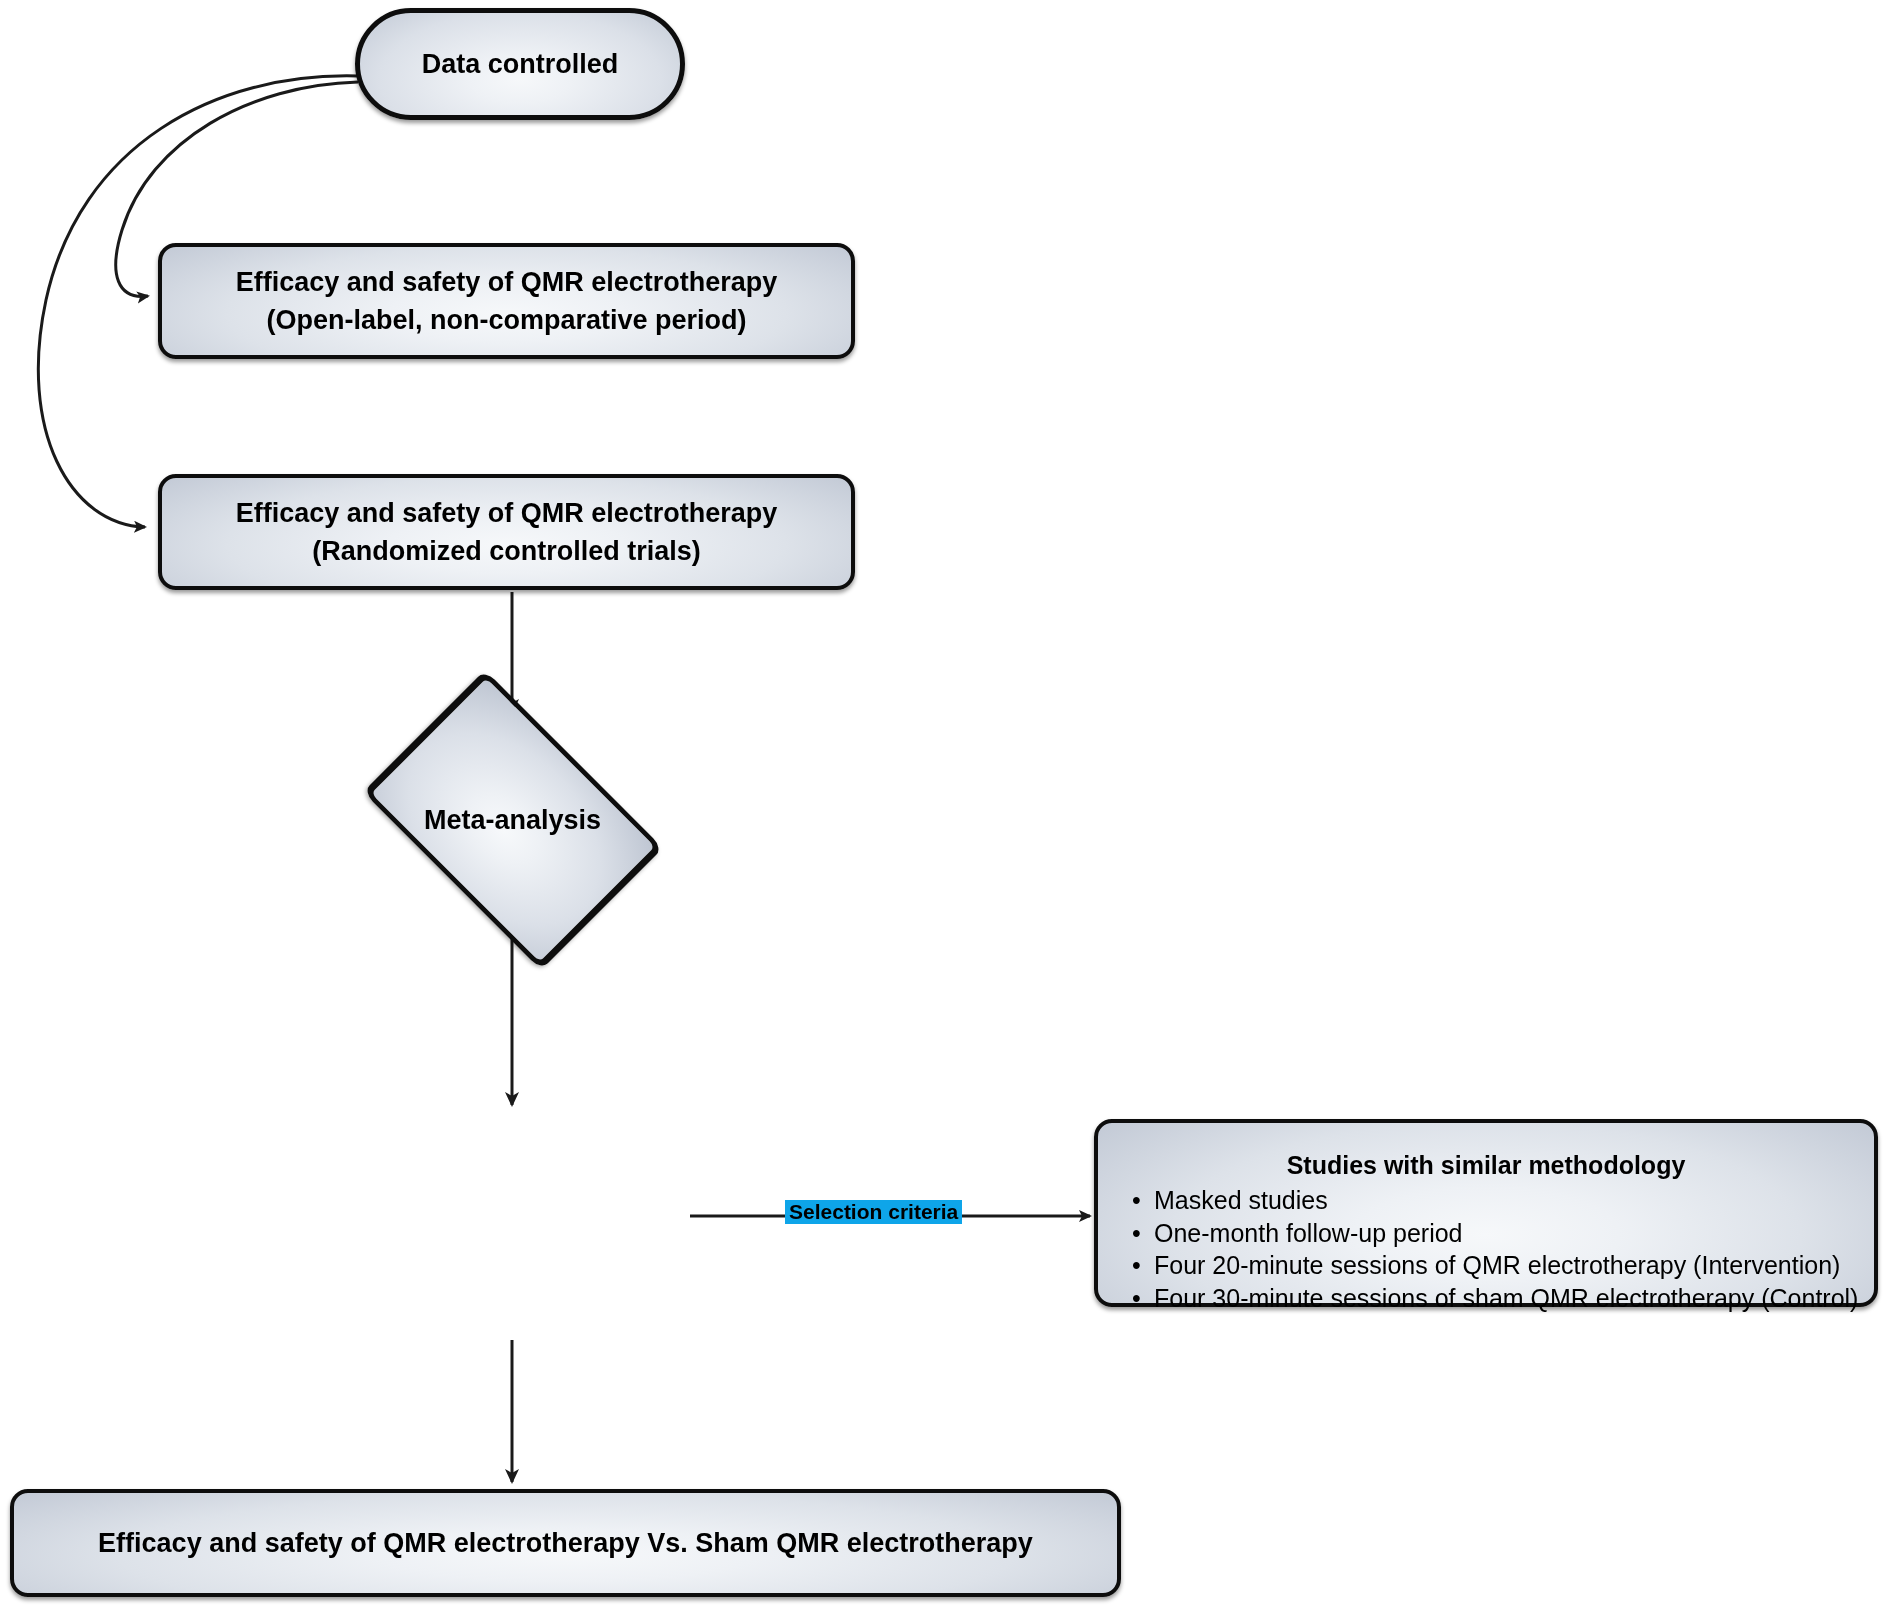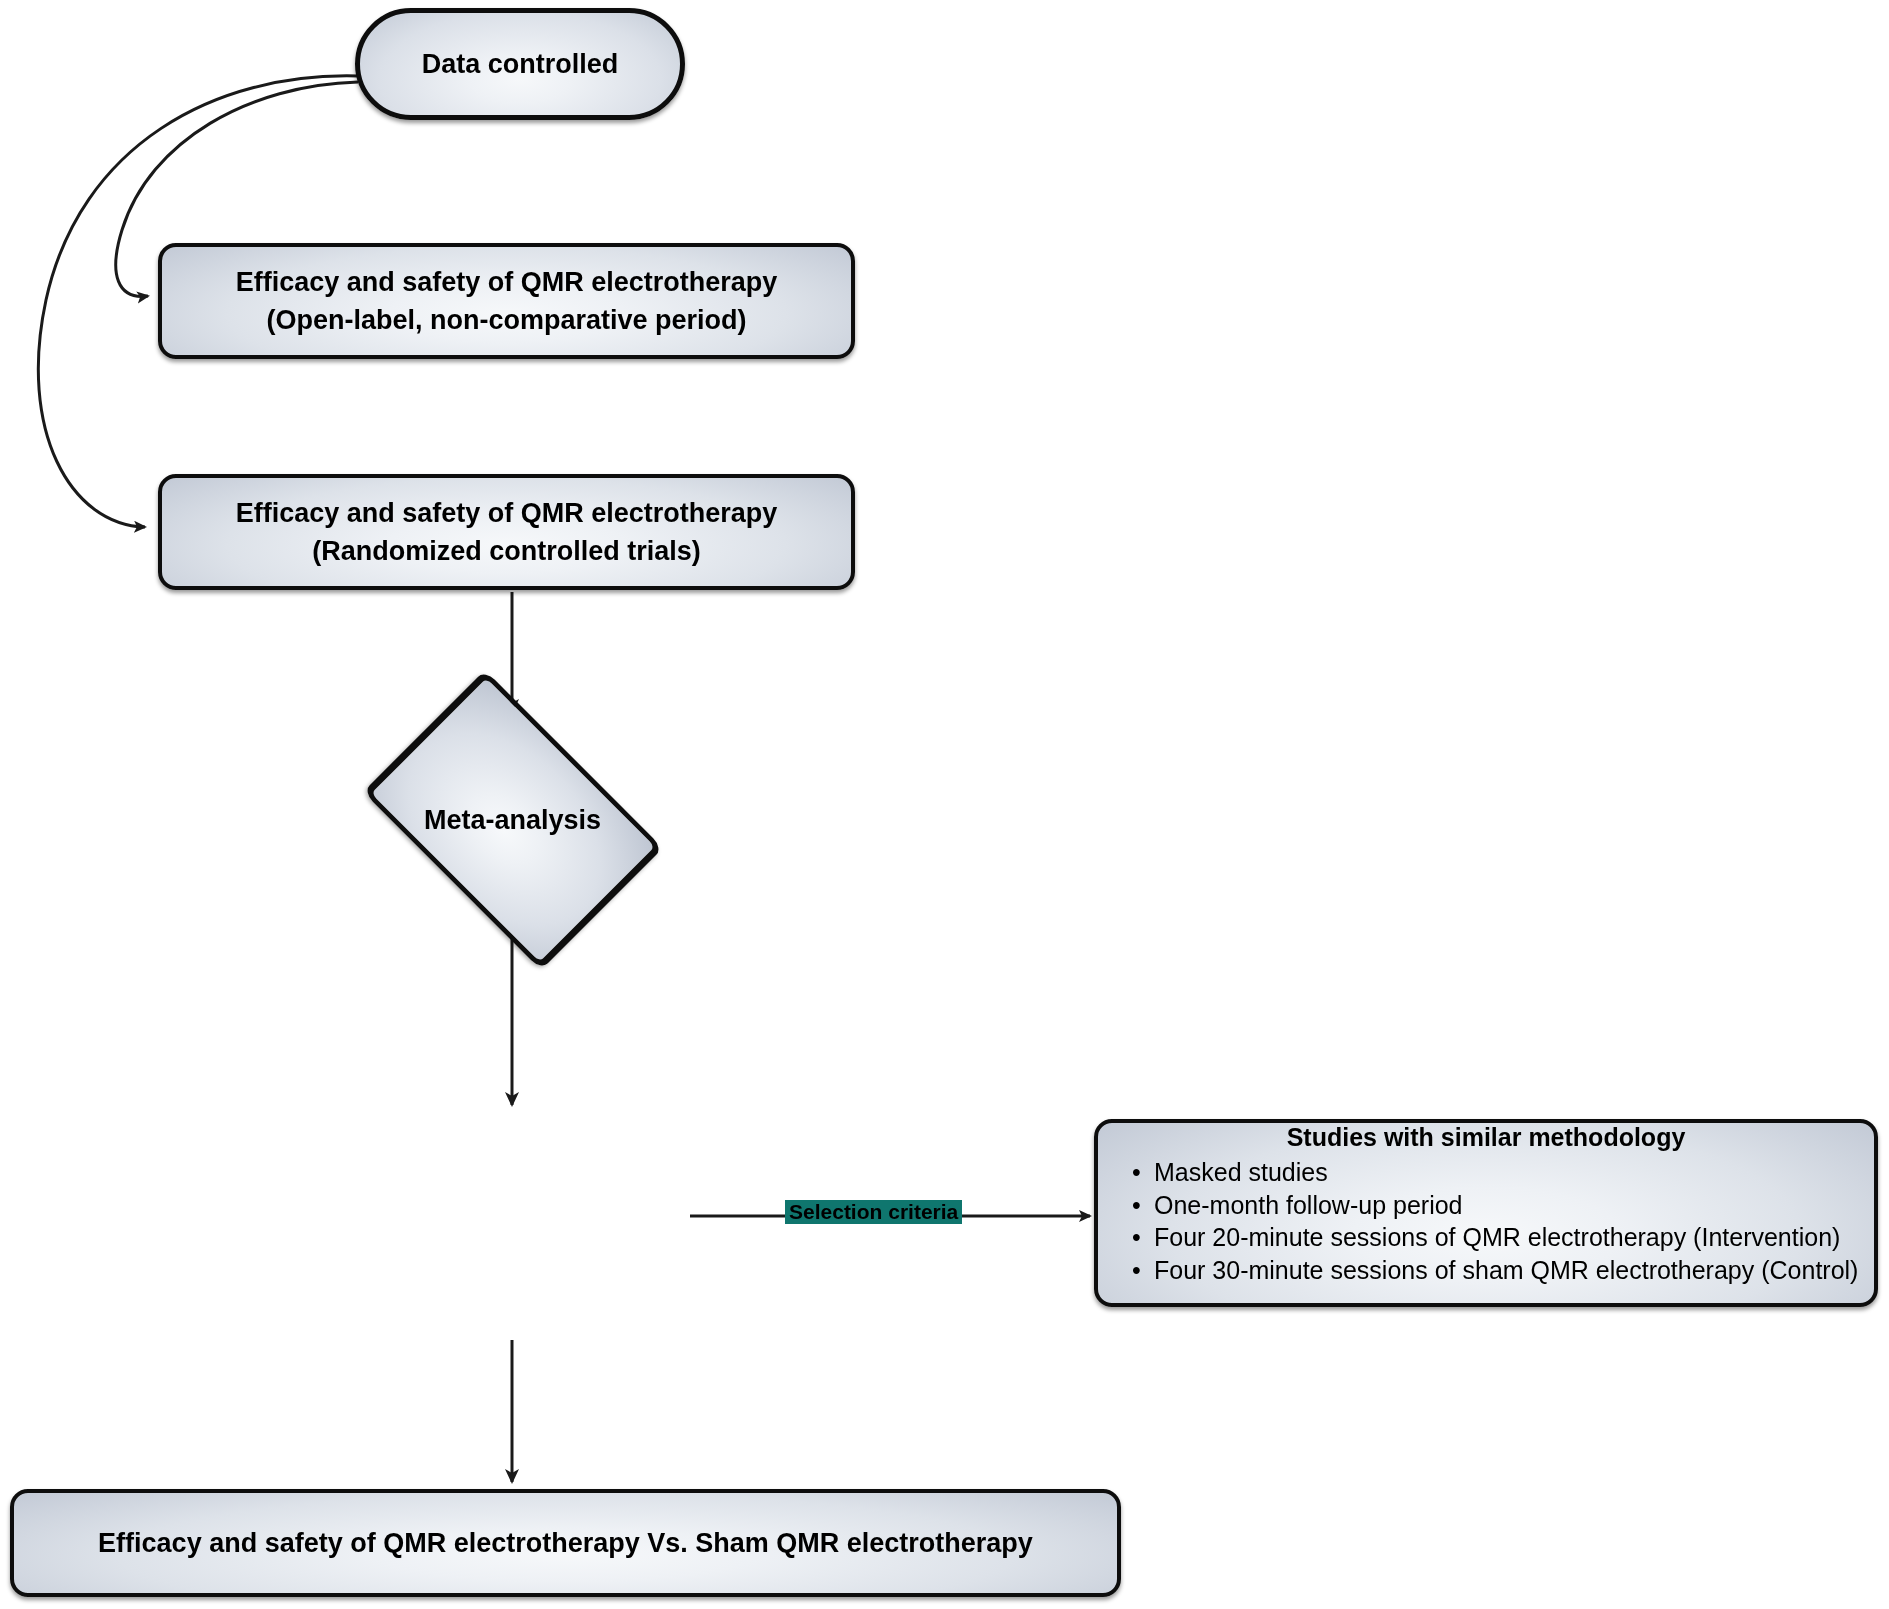--- a/index.html
+++ b/index.html
@@ -100,21 +100,21 @@
   #node-meta-analysis .dshape { width: 238px; height: 238px; }
   #node-meta-analysis .dlabel { font-size: 27px; }
 
   #node-sensitivity     { left: 320px; top: 1093px; width: 385px; height: 248px; }
   #node-sensitivity .dshape { width: 248px; height: 248px; }
   #node-sensitivity .dlabel { font-size: 27px; }
 
   #node-similar-studies {
     left: 1094px; top: 1119px; width: 784px; height: 188px;
     align-items: flex-start; justify-content: center;
-    padding: 0 14px 10px 14px;
+    padding: 28px 14px 10px 14px;
   }
   #node-similar-studies .sslist { width: 100%; }
   #node-similar-studies .sstitle {
     font-size: 25px; font-weight: bold; text-align: center; margin-bottom: 4px;
   }
   #node-similar-studies ul {
     margin: 0; padding: 0 0 0 18px; list-style: none;
   }
   #node-similar-studies li {
     font-size: 25px; font-weight: normal; text-align: left;
@@ -124,21 +124,21 @@
     position: absolute; left: 2px; top: 0;
   }
 
   #node-final { left: 10px; top: 1489px; width: 1111px; height: 108px; font-size: 27px; }
 
   .edge-label {
     position: absolute;
     font-size: 21px;
     font-weight: bold;
     color: #000000;
-    background: #0f766e;
+    background: #0ea5e9;
     padding: 0 4px;
     white-space: nowrap;
     z-index: 4;
   }
   #label-selection-criteria { left: 785px; top: 1200px; }
 </style>
 </head>
 <body>
 
 <div id="canvas">

